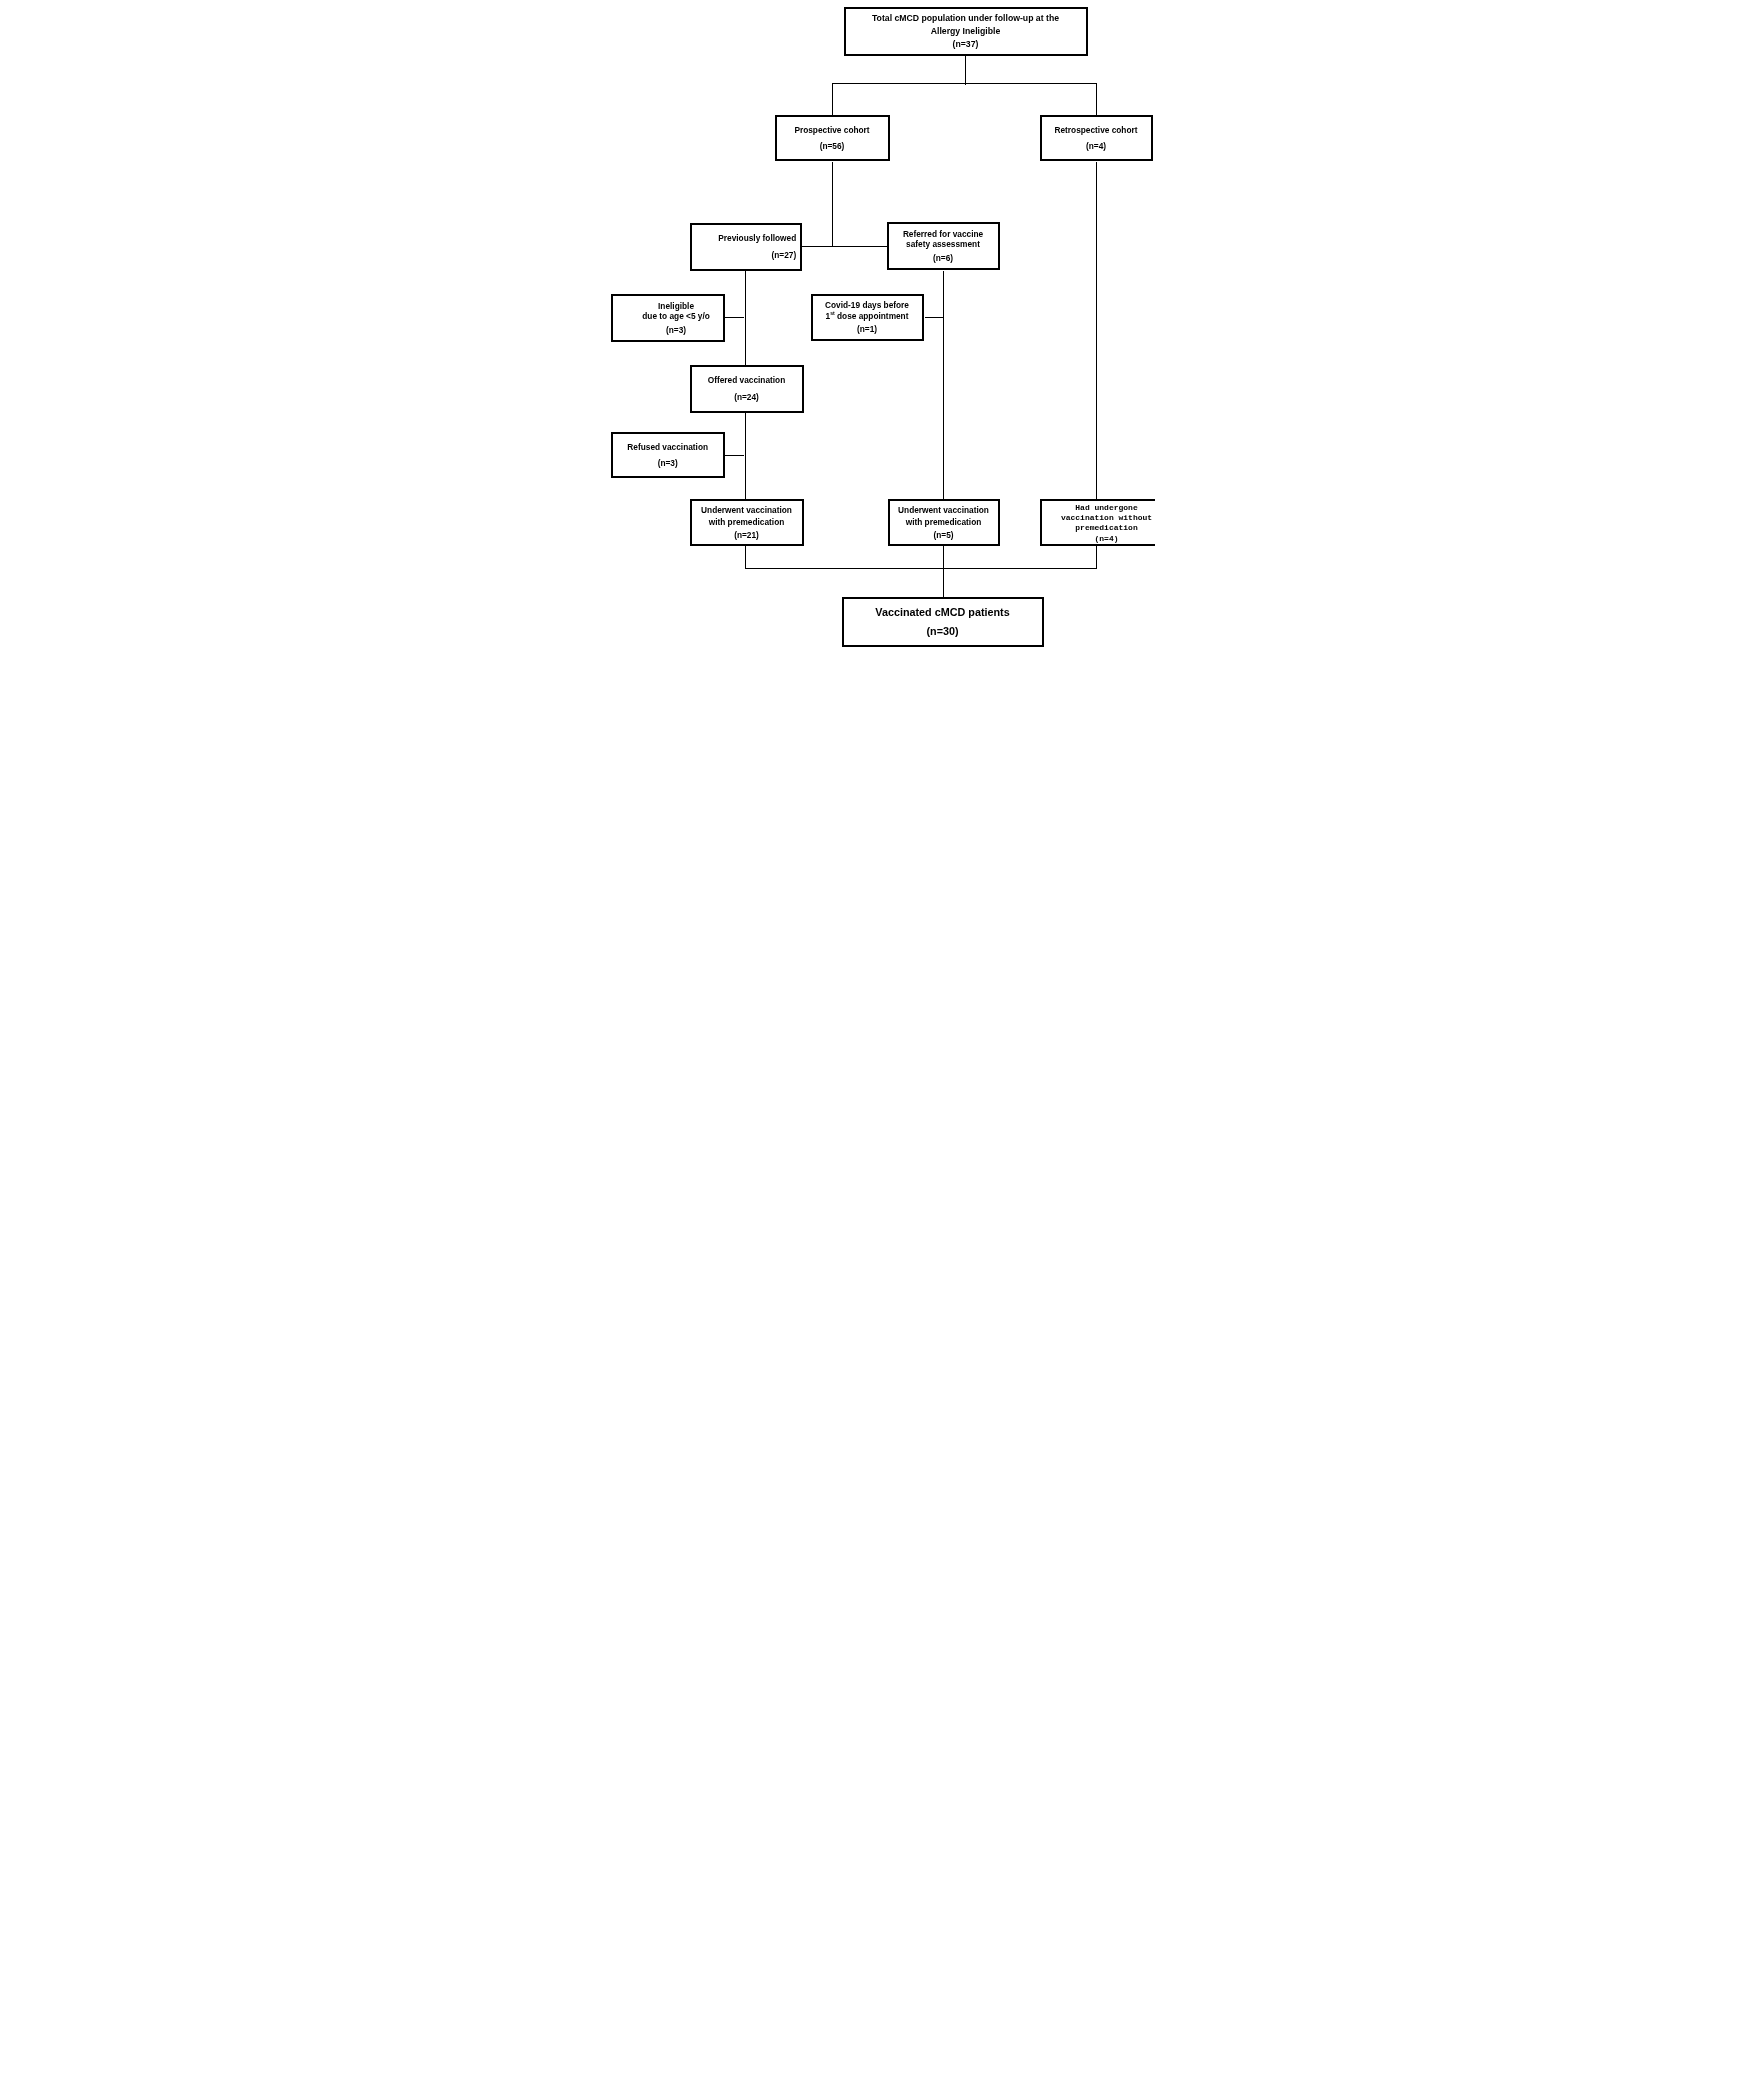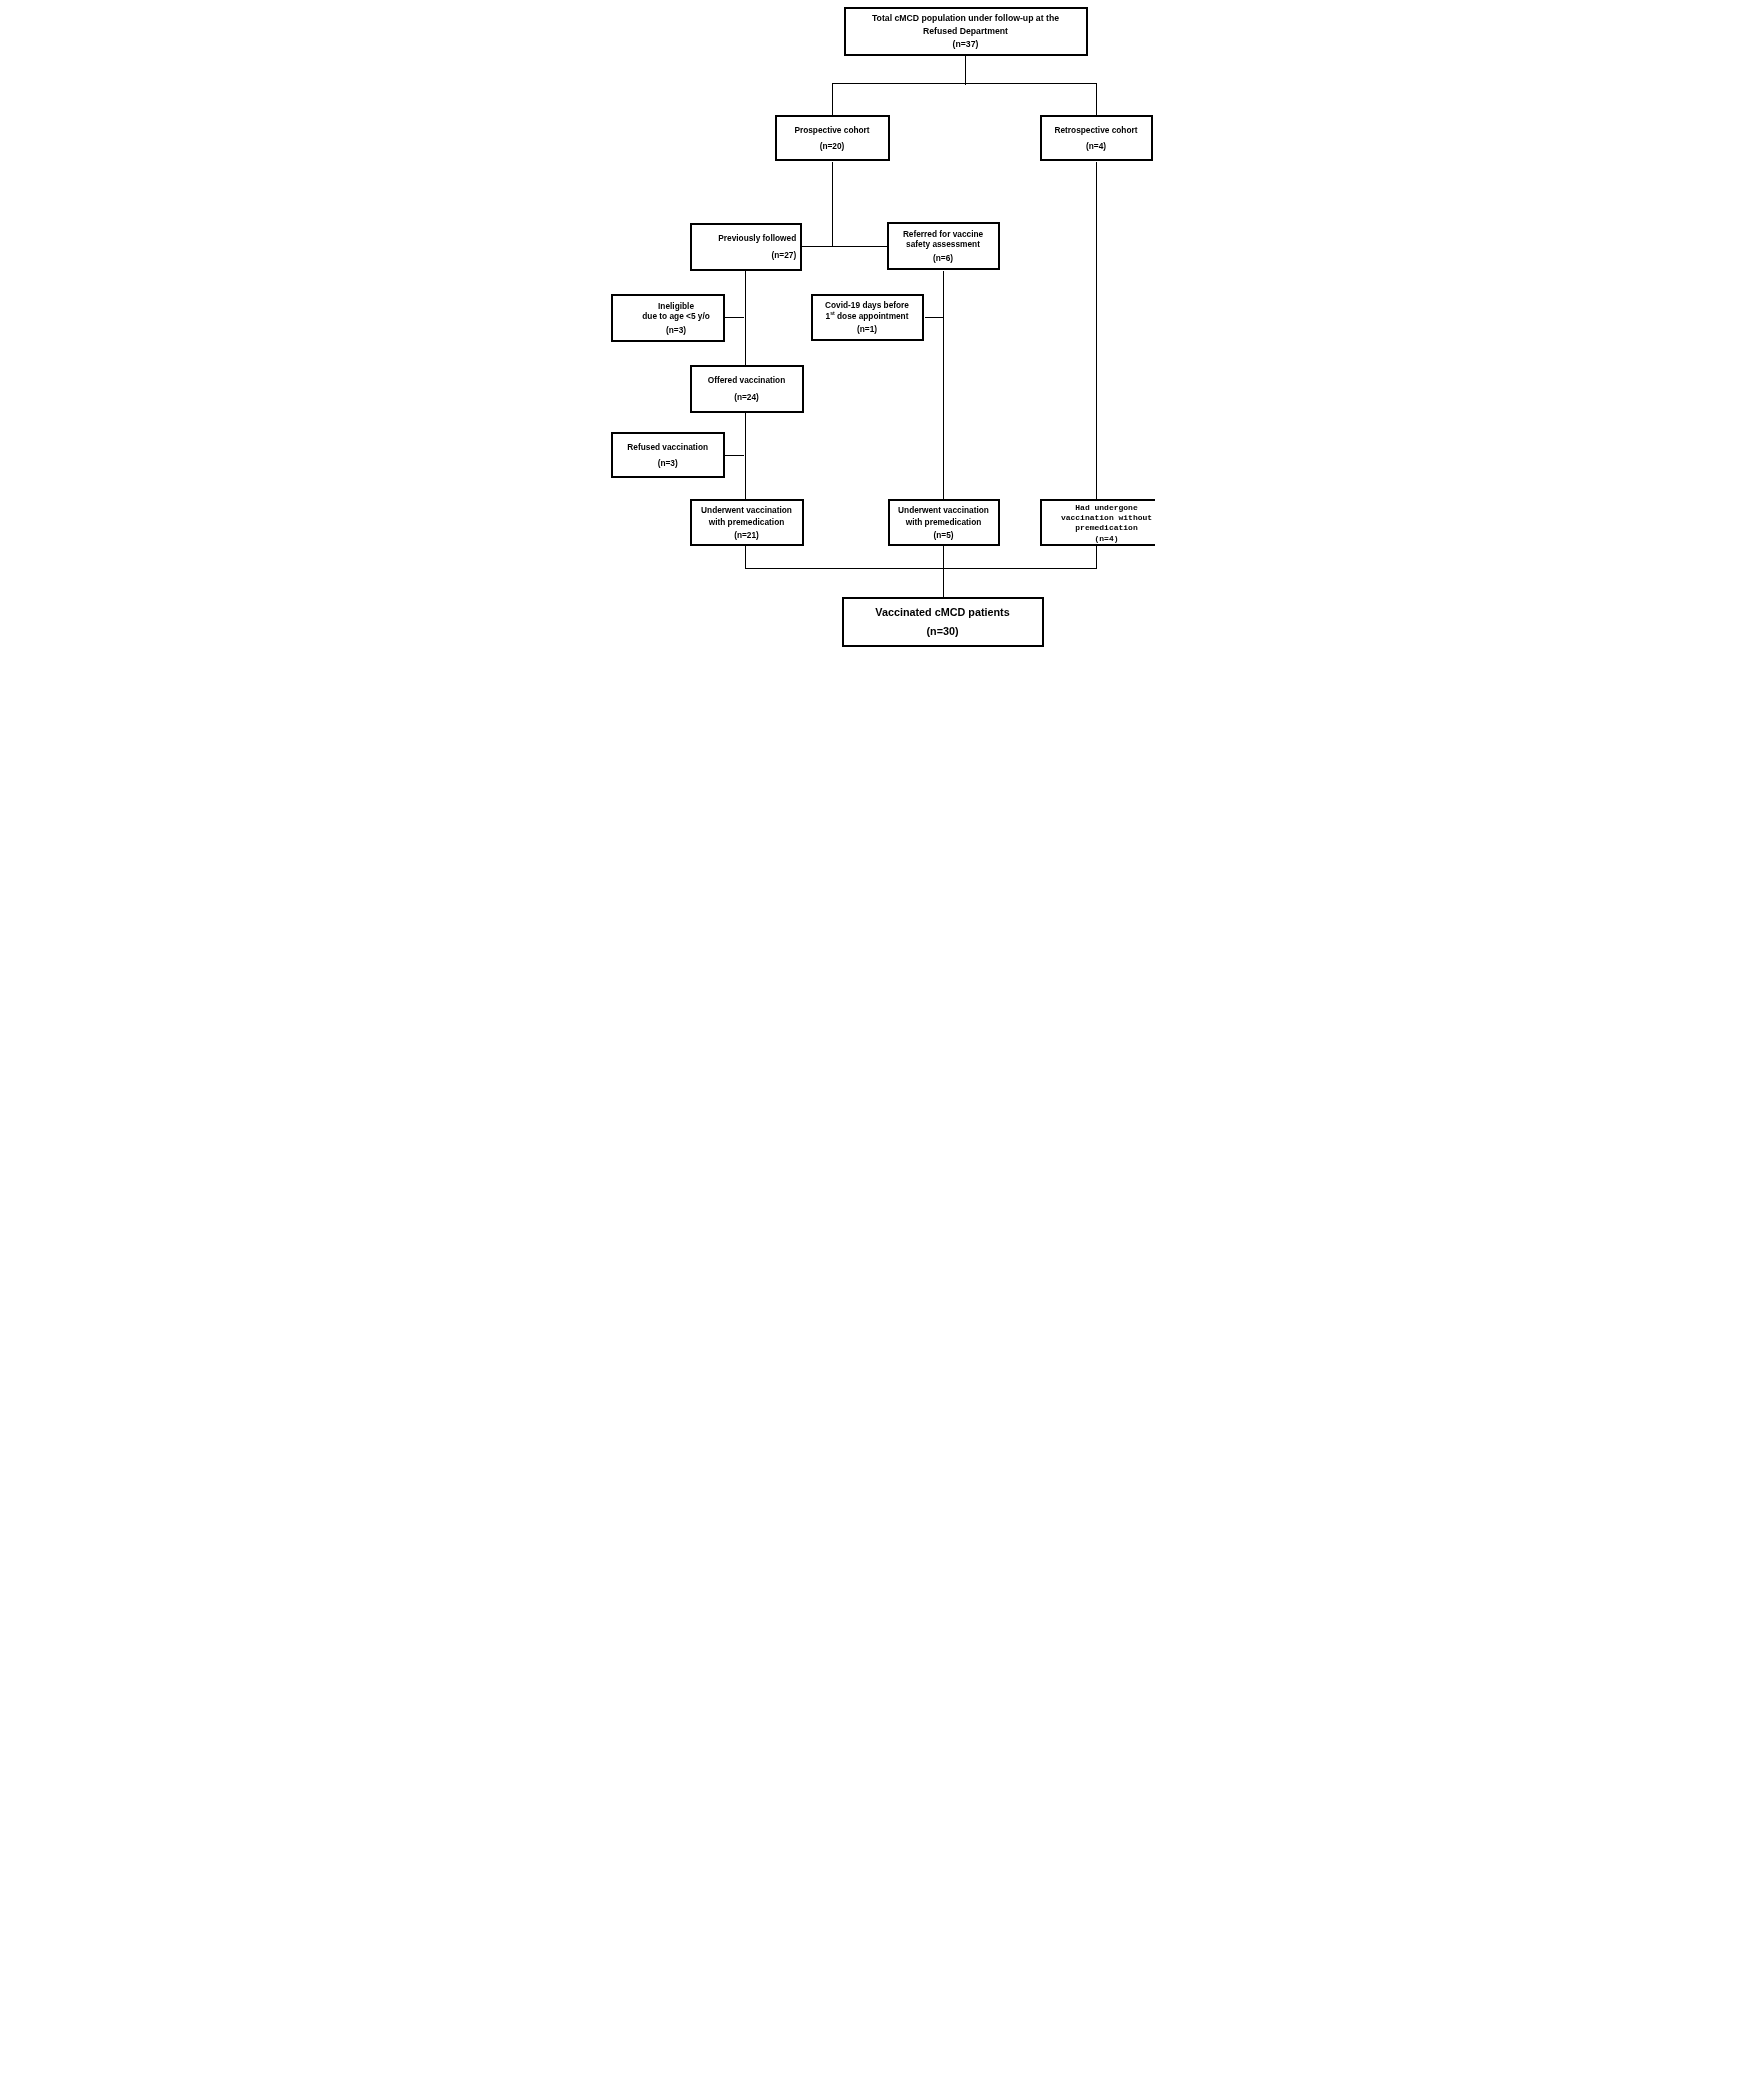--- a/index.html
+++ b/index.html
@@ -89,27 +89,27 @@
   <div class="line l-refer-v"></div>
   <div class="line l-cov-h"></div>
   <div class="line l-retr-v2"></div>
   <div class="line l-u21-v"></div>
   <div class="line l-u4-v"></div>
   <div class="line l-merge-h"></div>
   <div class="line l-u5-v"></div>
 
   <div class="box b-total">
     <div>Total cMCD population under follow-up at the</div>
-    <div>Refused Department</div>
+    <div>Allergy Ineligible</div>
     <div>(n=37)</div>
   </div>
 
   <div class="box b-prospective">
     <div>Prospective cohort</div>
-    <div>(n=20)</div>
+    <div>(n=56)</div>
   </div>
 
   <div class="box b-retrospective">
     <div>Retrospective cohort</div>
     <div>(n=4)</div>
   </div>
 
   <div class="box b-previously">
     <div>Previously followed</div>
     <div>(n=27)</div>

